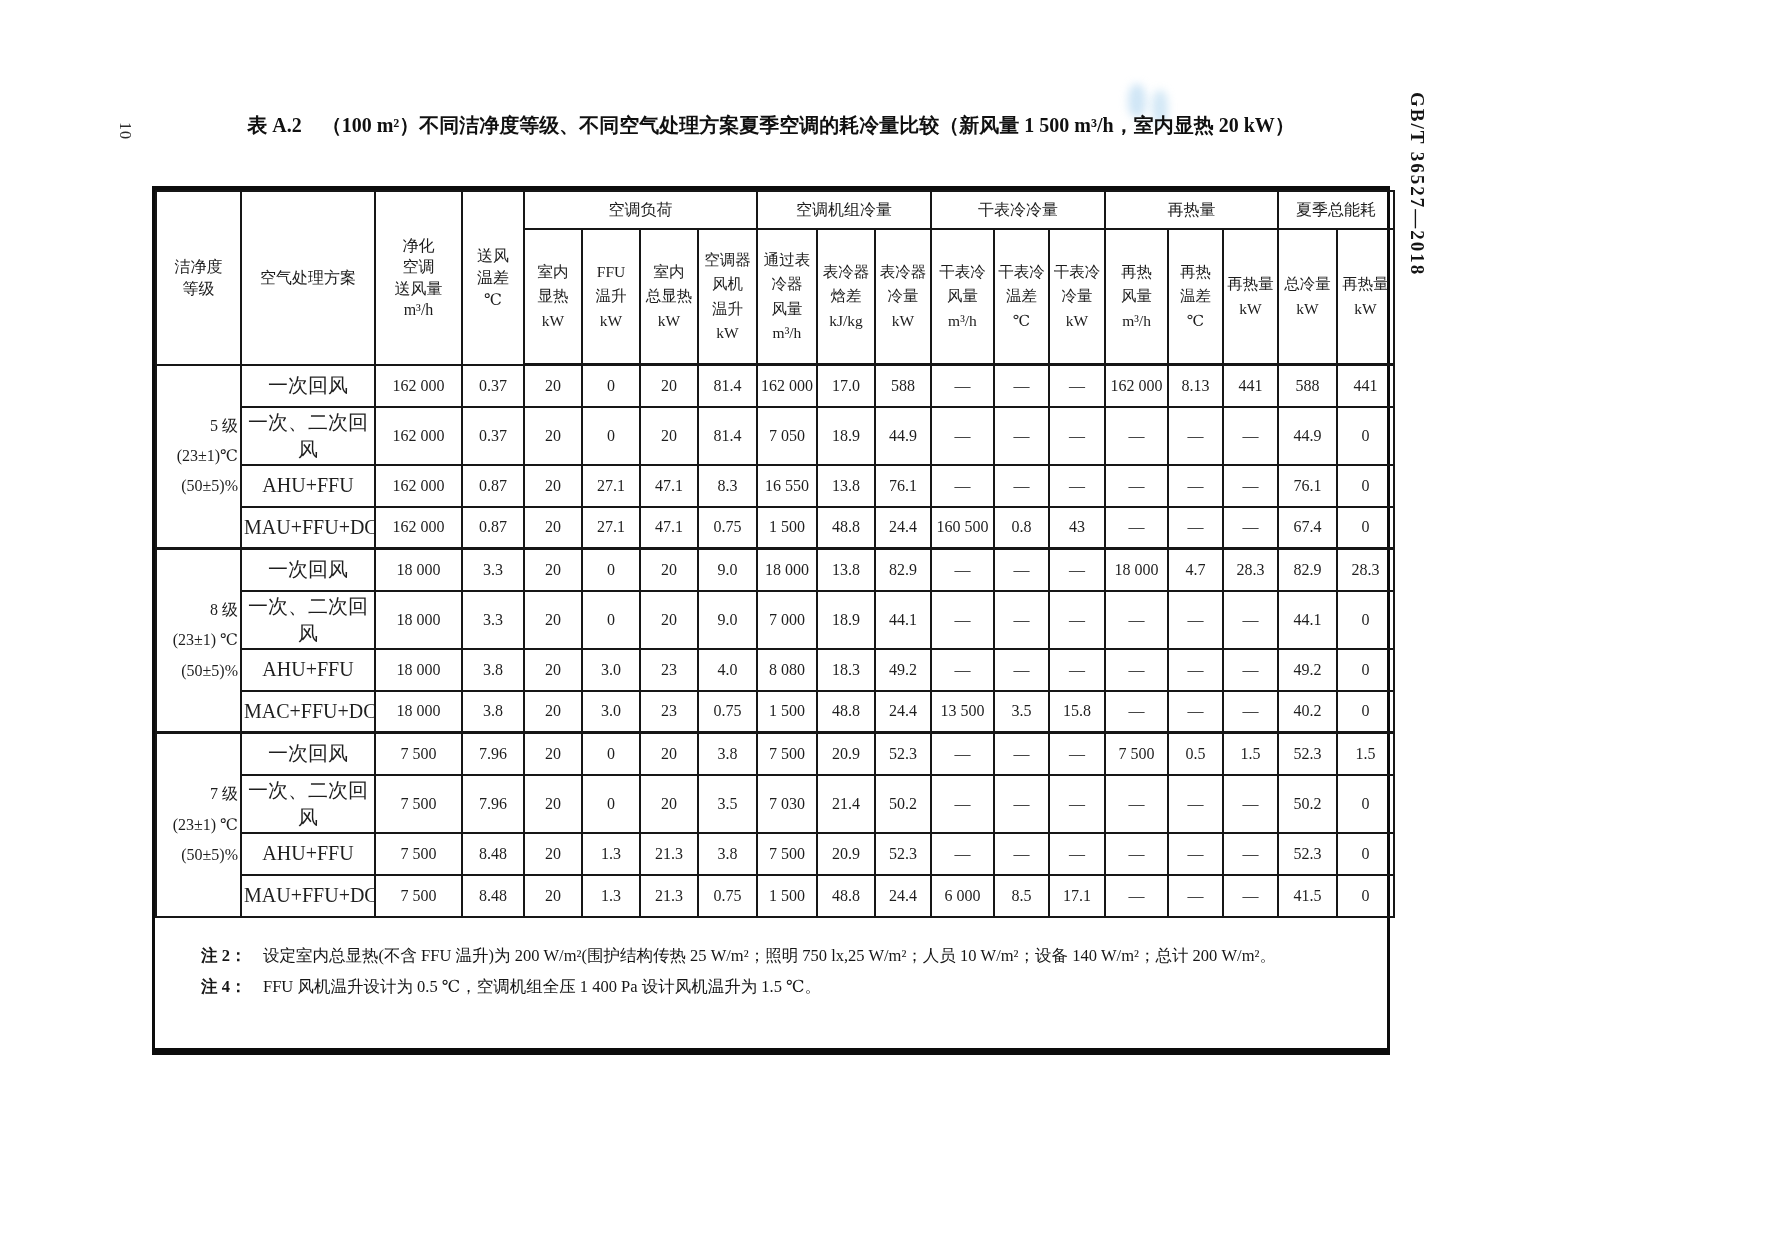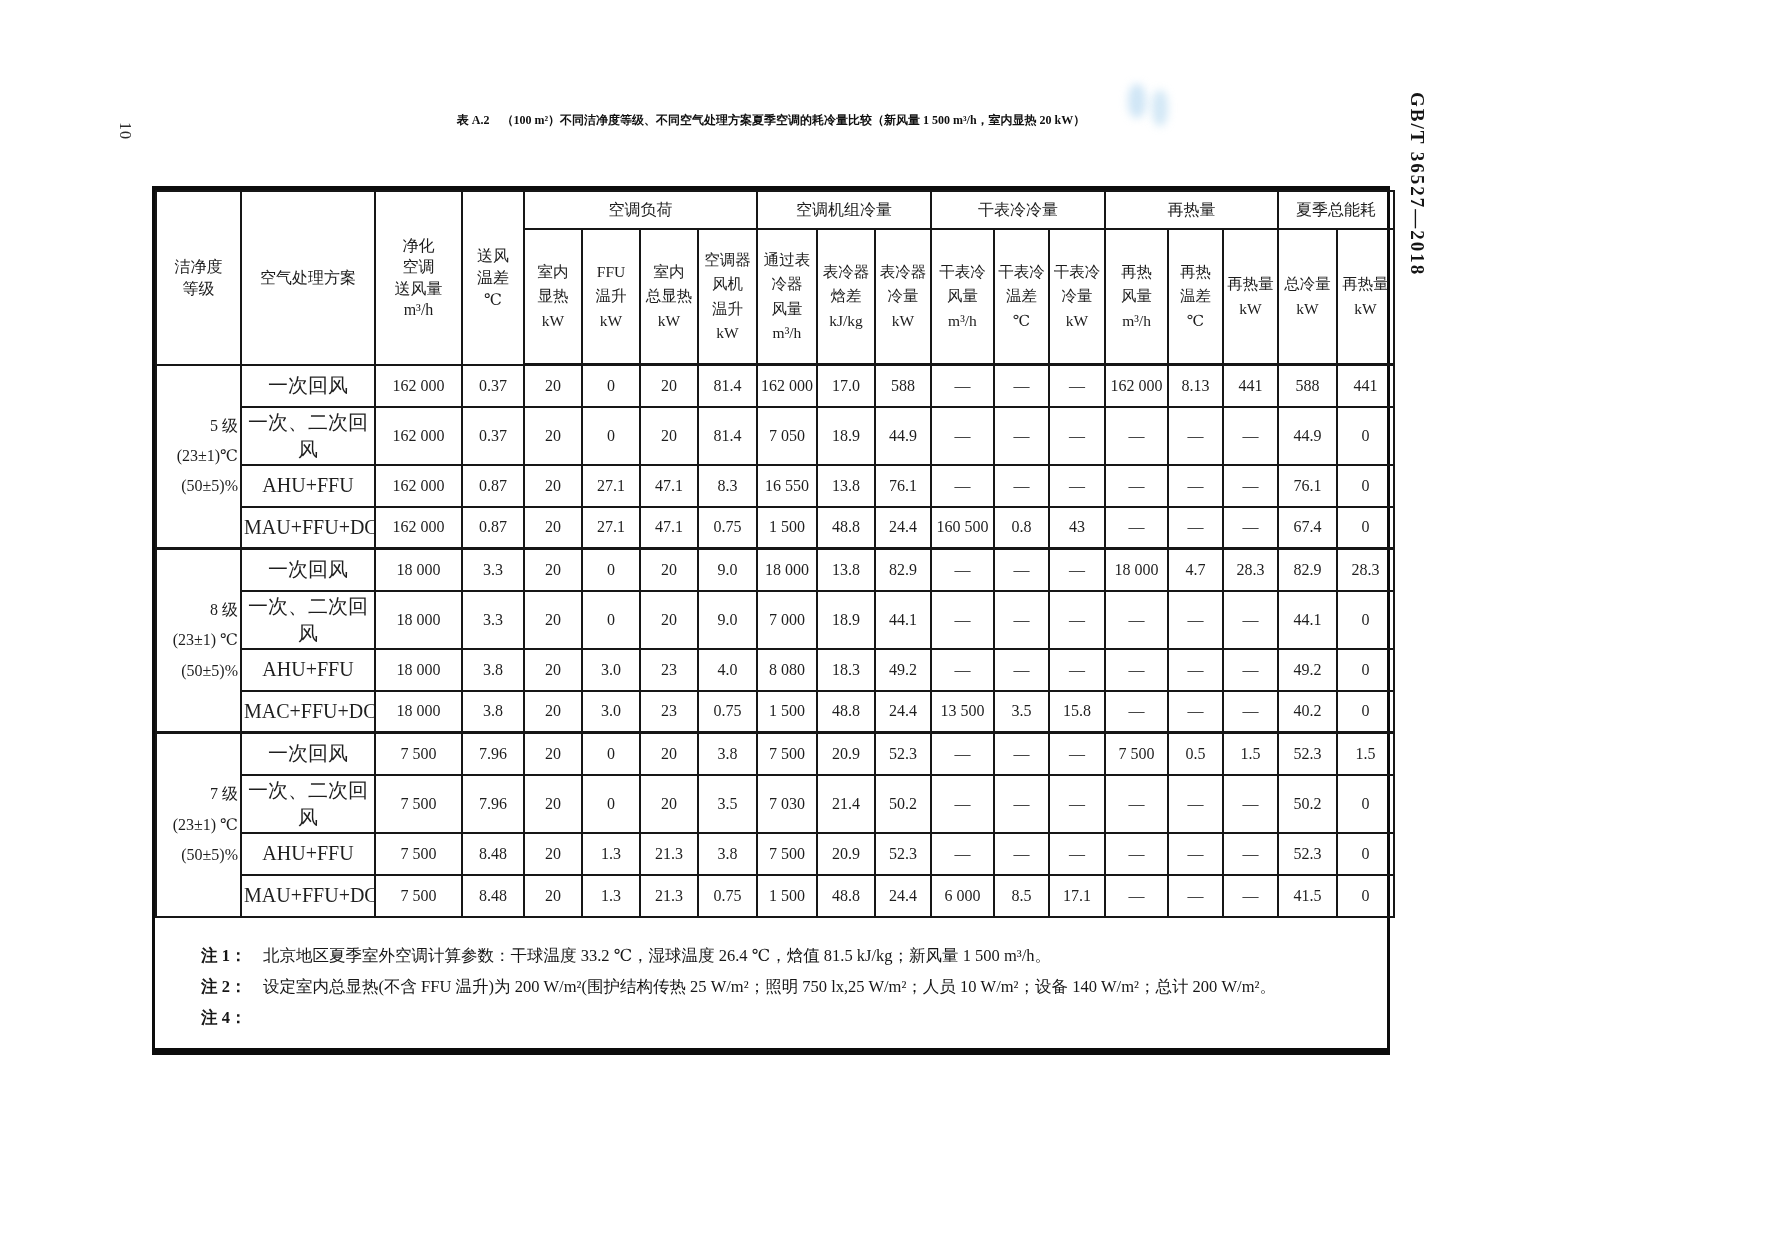--- a/index.html
+++ b/index.html
@@ -7,21 +7,21 @@
     width:1782px;height:1233px;position:relative;overflow:hidden;
     background:#ffffff;
     font-family:"Liberation Serif","DejaVu Serif",serif;
     color:#1c1c1c;
   }
   .v-text{position:absolute;transform-origin:0 0;transform:rotate(90deg);white-space:nowrap;}
   #std-code{left:1428px;top:92px;font-size:19px;font-weight:bold;letter-spacing:2px;color:#151515;}
   #page-num{left:134px;top:122px;font-size:16px;color:#2a2a2a;letter-spacing:1px;}
   #doc-title{
     position:absolute;left:152px;top:112px;width:1238px;text-align:center;
-    font-size:12px;font-weight:bold;color:#101010;
+    font-size:20px;font-weight:bold;color:#101010;
   }
   
   .artifact{position:absolute;border-radius:45%;filter:blur(4px);}
   #artifact-1{left:1128px;top:84px;width:18px;height:34px;background:rgba(150,200,235,0.45);}
   #artifact-2{left:1152px;top:90px;width:16px;height:36px;background:rgba(130,190,230,0.35);}
 
   #table-box{
     position:absolute;left:152px;top:186px;width:1238px;height:869px;
     box-sizing:border-box;
     border:3px solid #0c0c0c;border-top-width:4px;border-bottom-width:7px;
@@ -397,24 +397,21 @@
           <td>—</td>
           <td>—</td>
           <td>41.5</td>
           <td>0</td>
         </tr>
       </tbody>
   </table>
 
   <div id="notes">
     <div class="note">
-      <span class="note-label">注 1：</span>
-      <span class="note-text">北京地区夏季室外空调计算参数：干球温度 33.2 ℃，湿球温度 26.4 ℃，焓值 81.5 kJ/kg；新风量 1 500 m³/h。</span>
-    </div>
-    <div class="note">
       <span class="note-label">注 2：</span>
       <span class="note-text">设定室内总显热(不含 FFU 温升)为 200 W/m²(围护结构传热 25 W/m²；照明 750 lx,25 W/m²；人员 10 W/m²；设备 140 W/m²；总计 200 W/m²。</span>
     </div>
     <div class="note">
       <span class="note-label">注 4：</span>
+      <span class="note-text">FFU 风机温升设计为 0.5 ℃，空调机组全压 1 400 Pa 设计风机温升为 1.5 ℃。</span>
     </div>
   </div>
 </div>
 
 </body></html>

